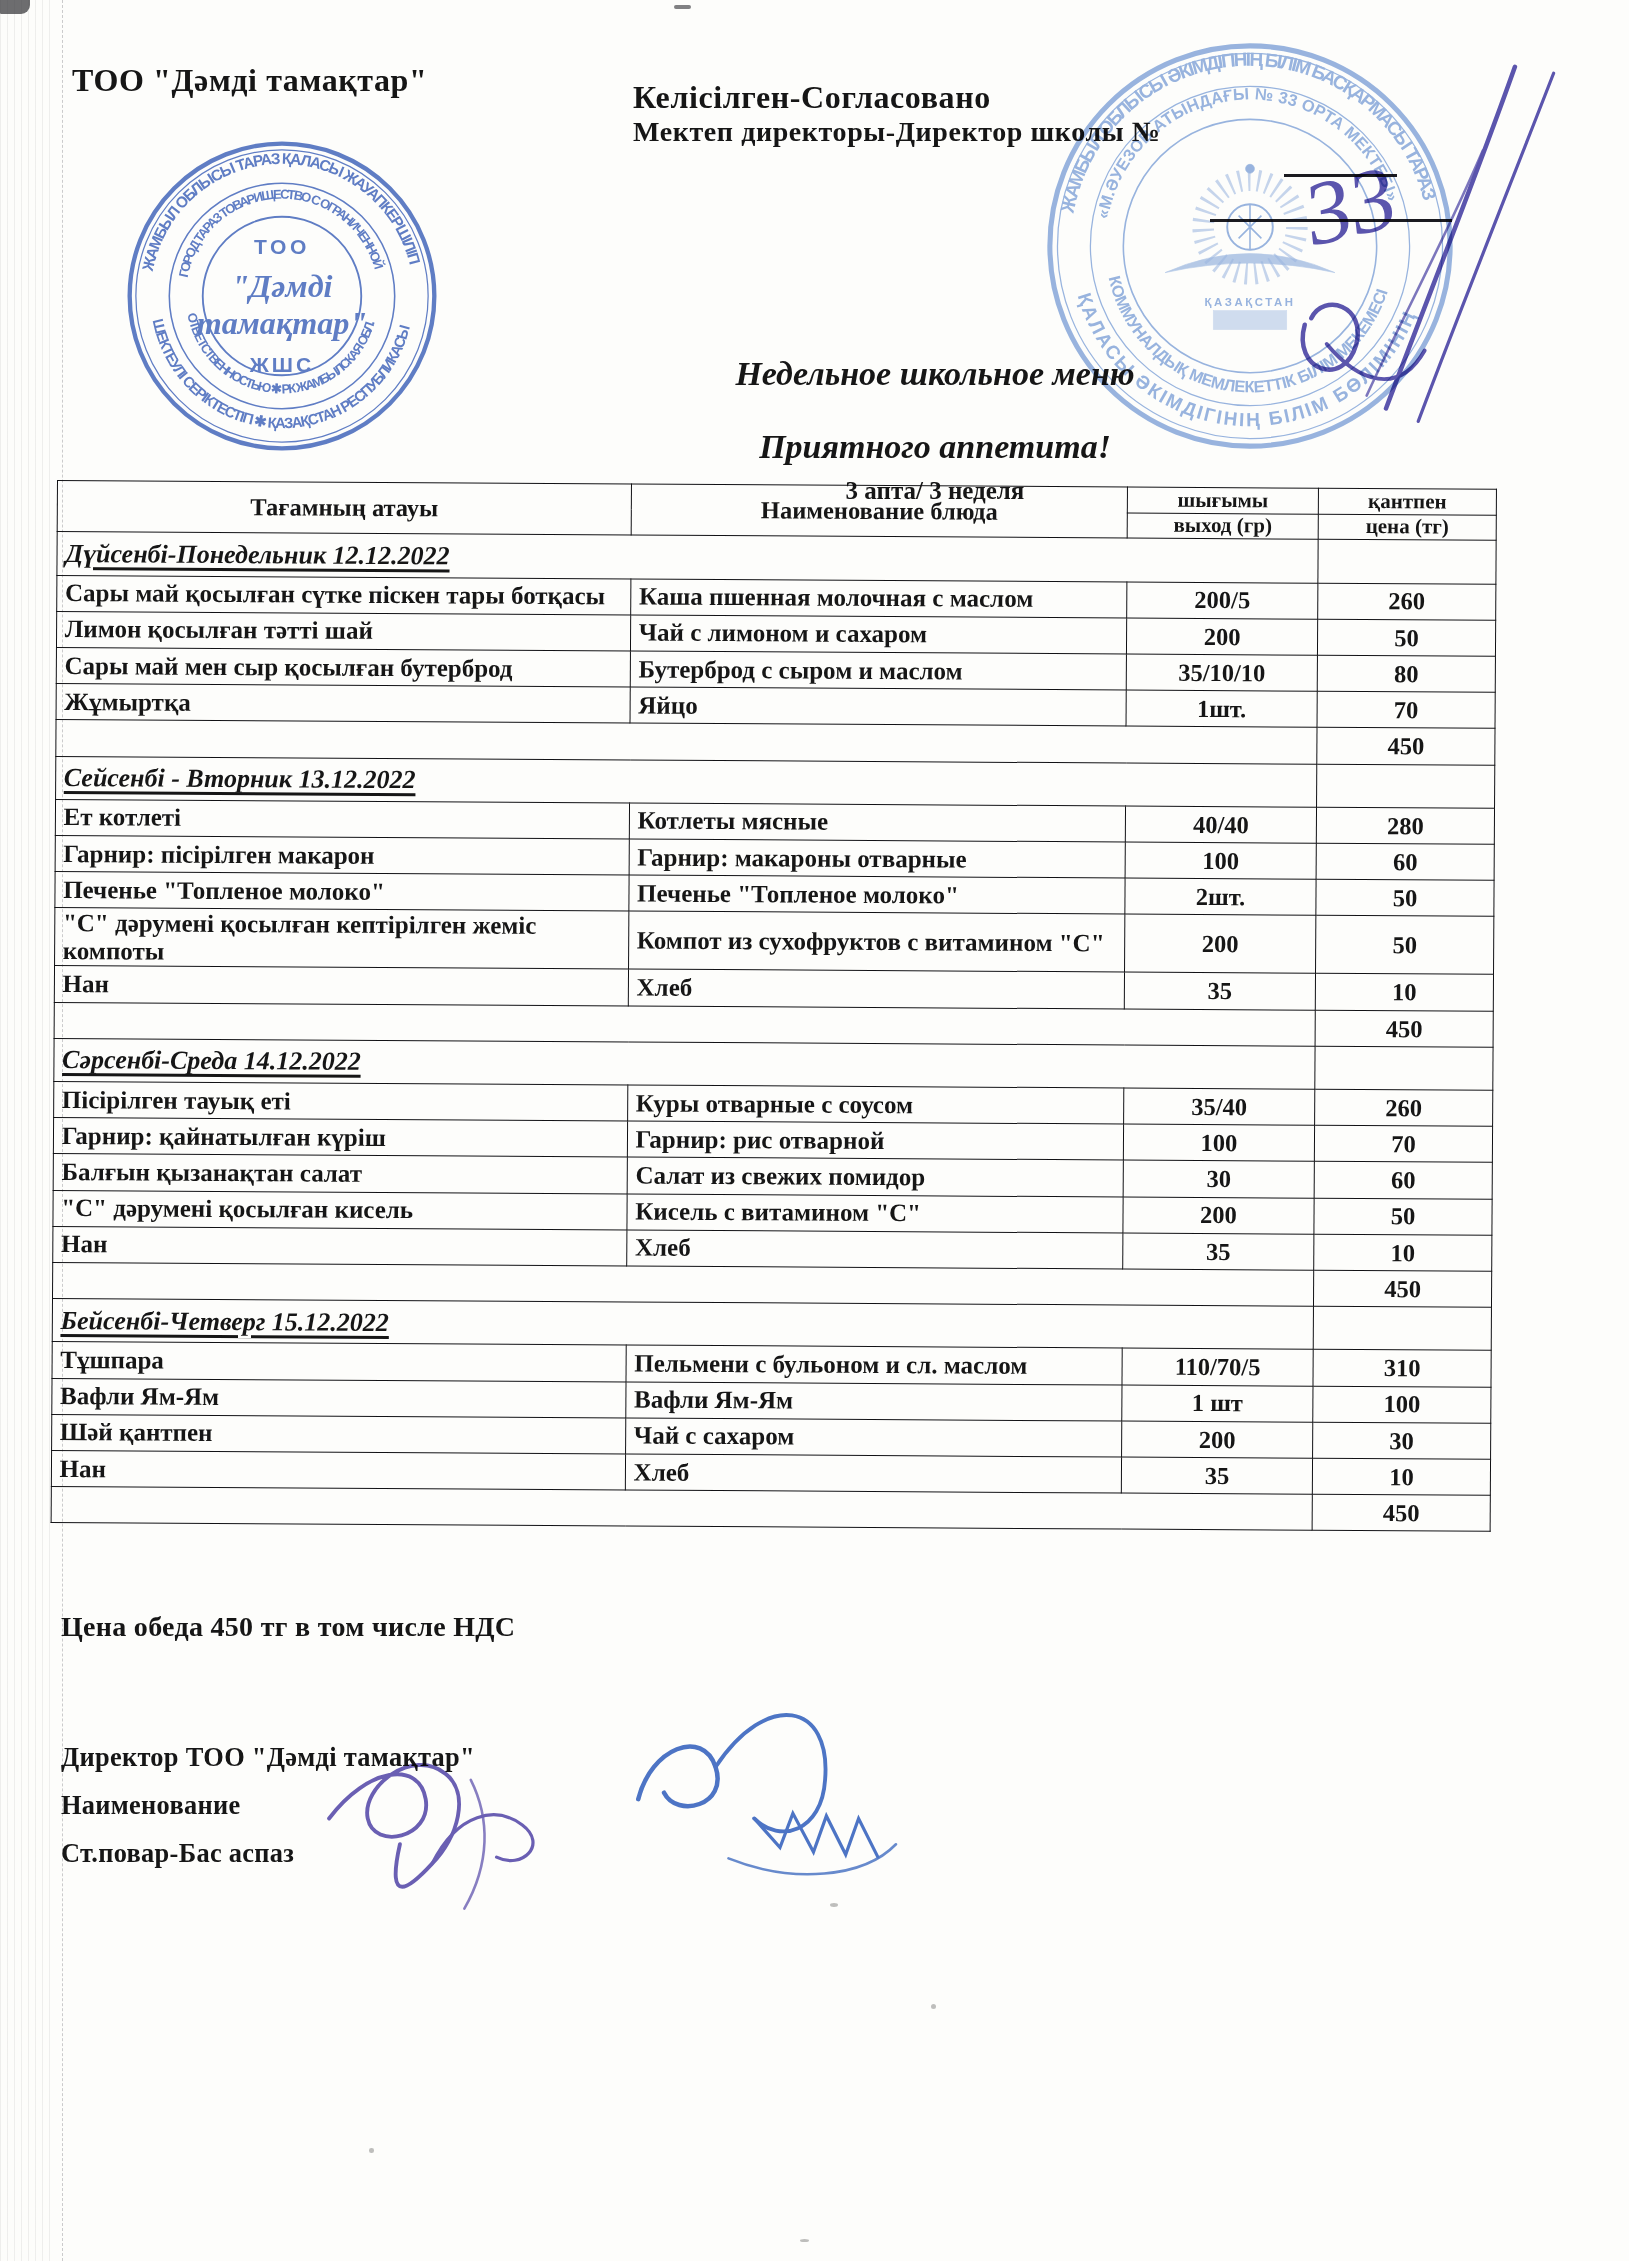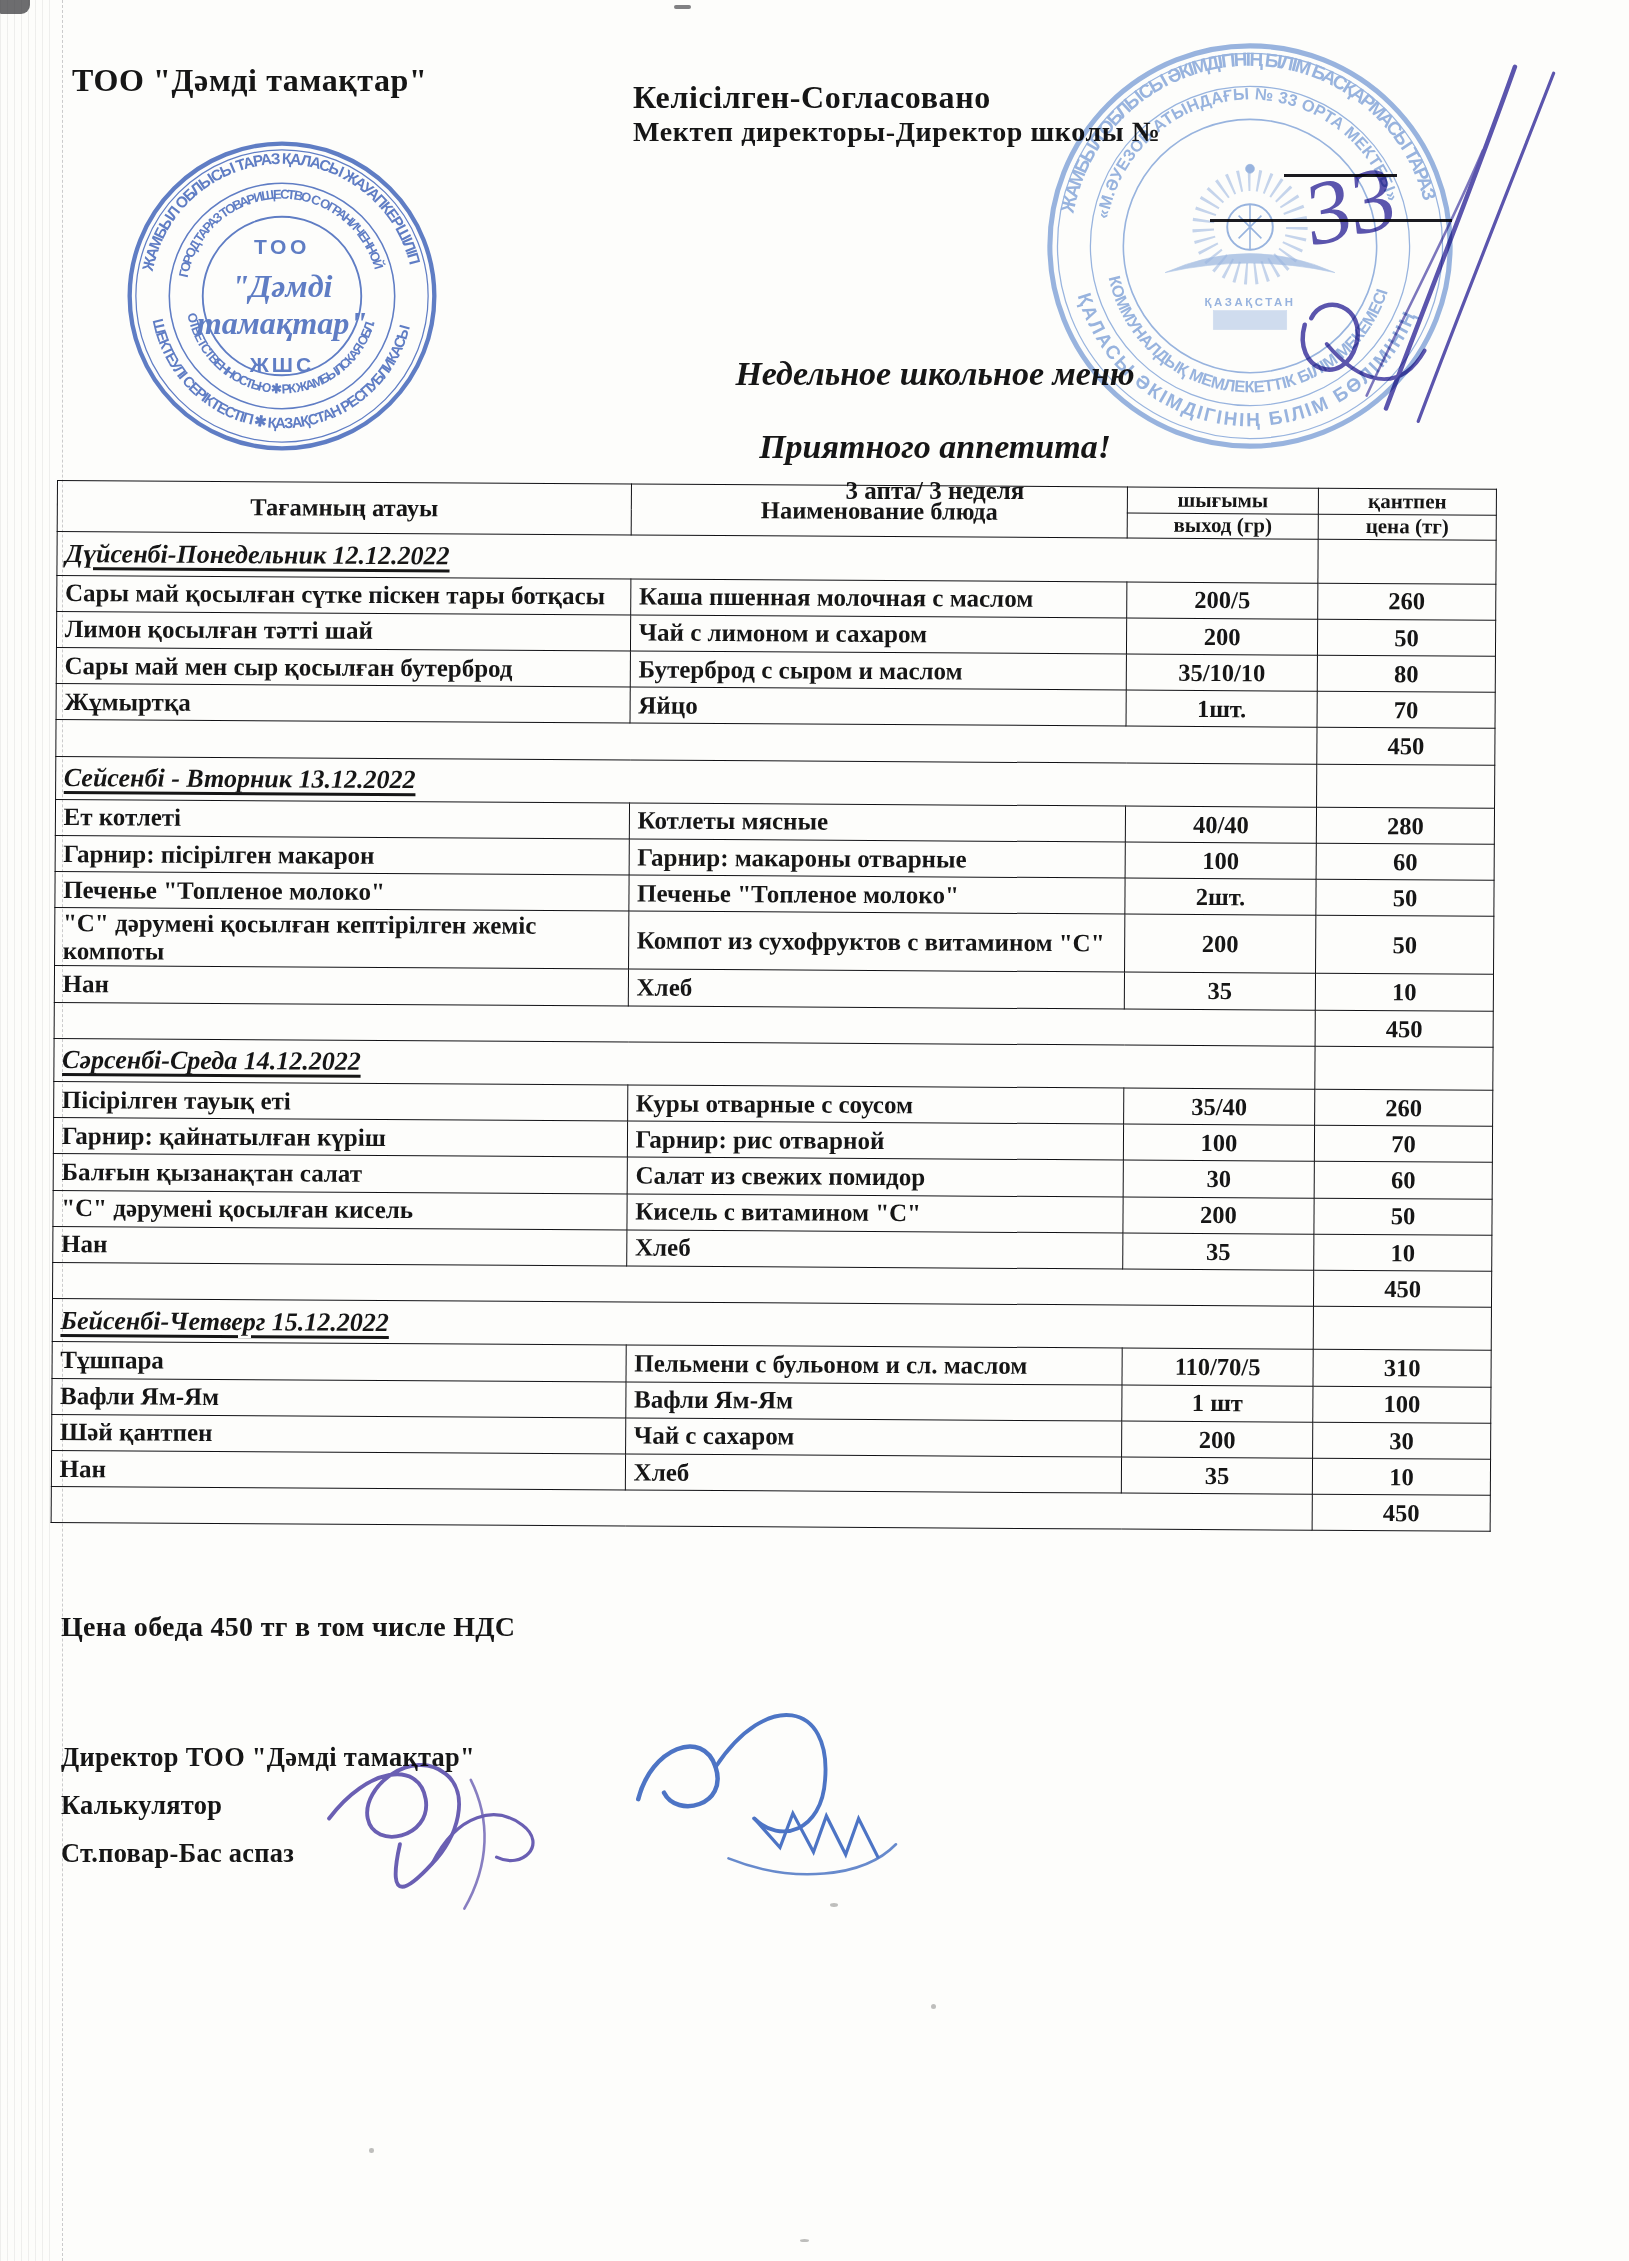--- a/index.html
+++ b/index.html
@@ -306,21 +306,21 @@
           <td class="" colspan="3"></td>
           <td class="num">450</td>
         </tr>
       </tbody>
   </table>
 
   <div class="price-note">Цена обеда 450 тг в том числе НДС</div>
 
   <div class="sign-block">
     <div>Директор ТОО "Дәмді тамақтар"</div>
-    <div>Калькулятор</div>
+    <div>Наименование</div>
     <div>Ст.повар-Бас аспаз</div>
   </div>
 
 
   <svg class="ink" style="left:277px;top:1651px;" width="671" height="277" viewBox="0 0 1040 430">
     <g fill="none" stroke="#5b4fae" stroke-linecap="round" opacity=".9">
       <path d="M80 260 C 140 180 220 170 230 230 C 240 290 150 310 140 260 C 130 210 210 150 260 190 C 300 220 280 290 240 330 C 205 368 168 398 190 300" stroke-width="6"></path>
       <path d="M240 330 C 280 250 340 240 380 270 C 420 300 380 340 340 320" stroke-width="5"></path>
       <path d="M300 200 C 330 260 330 330 290 400" stroke-width="4" opacity=".8"></path>
     </g>

